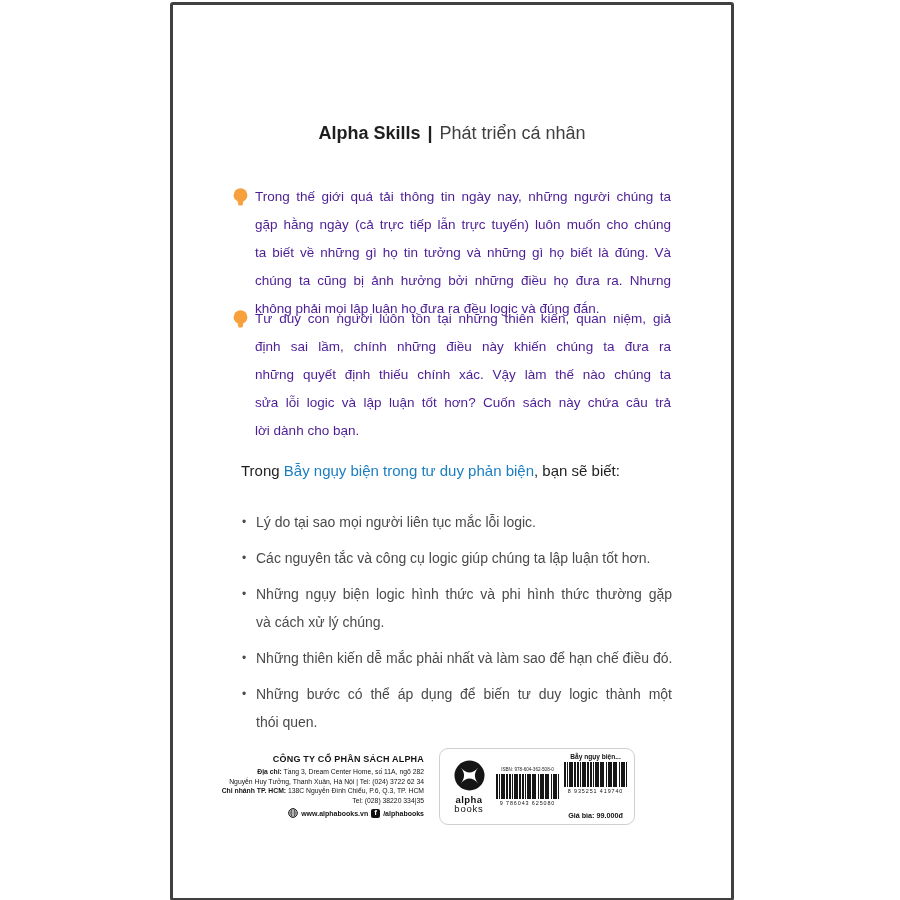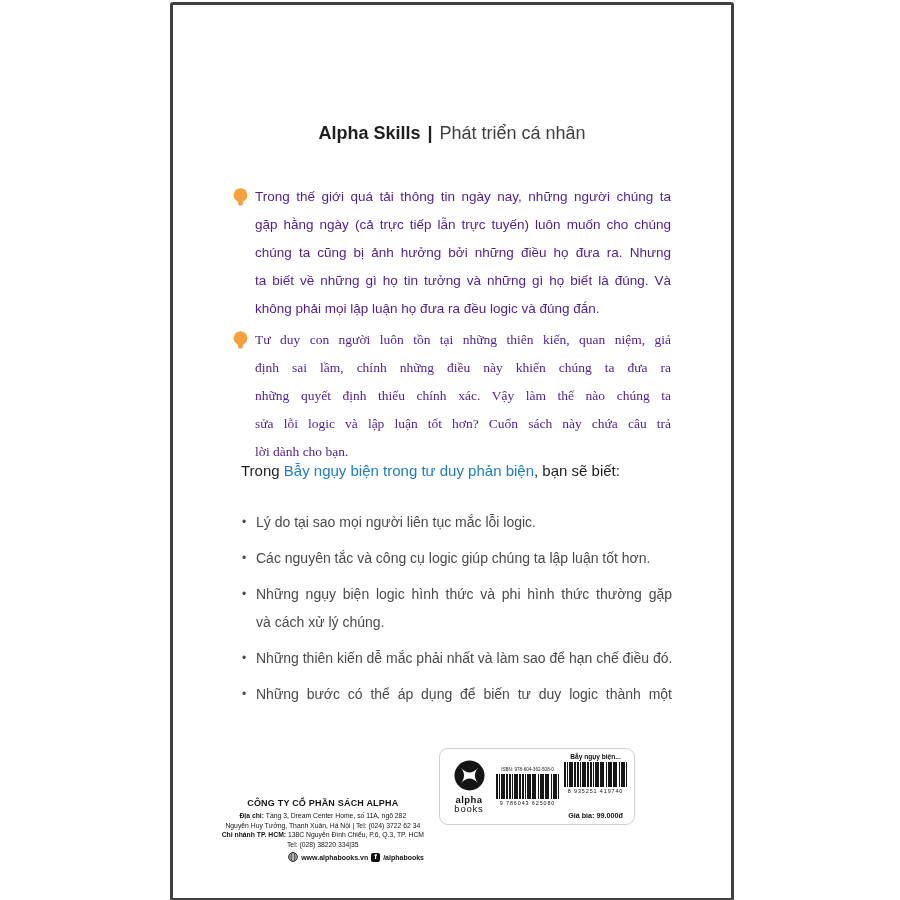--- a/index.html
+++ b/index.html
@@ -8,36 +8,36 @@
   .cover{position:absolute;left:170px;top:2px;width:558px;height:893px;background:#fff;
          border:3px solid #404040;border-radius:3px;}
   
   .header{position:absolute;top:118px;left:0;width:100%;text-align:center;font-size:18px;color:#2d2d2d;}
   .header .brand{font-weight:bold;color:#1f1f1f;}
   .header .sep{font-weight:bold;color:#1f1f1f;padding:0 7px;}
   .header .cat{color:#3f3f3f;}
   
   .para{position:absolute;left:60px;width:438px;display:flex;}
   .para-1{top:178px;}
-  .para-2{top:321px;font-family:Liberation Serif, serif;}
+  .para-2{top:300px;}
   .bulb{flex:0 0 15px;margin-right:7px;padding-top:5px;}
   .ptext{flex:1;font-size:13.5px;line-height:28px;color:#4c1d95;}
   .jline{display:block;text-align:justify;text-align-last:justify;}
   .lline{display:block;white-space:nowrap;}
   
   .intro{position:absolute;left:68px;top:457px;font-size:15px;font-weight:normal;color:#1f1f1f;white-space:nowrap;}
   .intro .blue{color:#1C7EC1;}
   
   .blist{position:absolute;left:69px;top:503px;width:430px;}
   .bitem{display:flex;margin-bottom:8px;}
   .dot{flex:0 0 14px;color:#4a4a4a;font-size:12px;line-height:28px;}
   .btext{flex:1;font-size:14px;line-height:28px;color:#4a4a4a;}
   .btext .jline{text-align-last:justify;}
   
-  .pubinfo{position:absolute;right:307px;top:793px;text-align:center;color:#141414;}
+  .pubinfo{position:absolute;right:307px;top:749px;text-align:right;color:#141414;}
   .company{font-size:9px;font-weight:bold;letter-spacing:0.2px;margin-bottom:3px;white-space:nowrap;}
   .addr{font-size:6.8px;line-height:9.6px;white-space:nowrap;}
   .addr .albl{font-weight:bold;}
   .webline{margin-top:3px;font-size:7px;font-weight:bold;display:flex;justify-content:flex-end;align-items:center;gap:3px;white-space:nowrap;}
   .fbicon{width:9px;height:9px;background:#111;border-radius:2px;color:#fff;font-weight:bold;
           font-size:8px;display:flex;align-items:flex-end;justify-content:center;line-height:10px;overflow:hidden;}
   
   .bbox{position:absolute;left:266px;top:743px;width:196px;height:77px;border:1px solid #cfcfcf;border-radius:9px;
         background:#fff;display:flex;align-items:center;gap:5px;padding:16px 7px;box-sizing:border-box;}
   .logocol{width:44px;text-align:center;color:#111;}
@@ -65,22 +65,22 @@
     <div class="para para-1">
       <span class="bulb">
         <svg width="15" height="20" viewBox="0 0 15 20">
           <circle cx="7.5" cy="7.2" r="6.9" fill="#F6A13C"></circle>
           <path d="M4.6 13.2 L10.4 13.2 L9.7 16.4 Q9.4 17.6 8.2 17.6 L6.8 17.6 Q5.6 17.6 5.3 16.4 Z" fill="#F6A13C"></path>
         </svg>
       </span>
       <span class="ptext">
         <span class="jline">Trong thế giới quá tải thông tin ngày nay, những người chúng ta</span>
         <span class="jline">gặp hằng ngày (cả trực tiếp lẫn trực tuyến) luôn muốn cho chúng</span>
+        <span class="jline">ta biết về những gì họ tin tưởng và những gì họ biết là đúng. Và</span>
         <span class="jline">chúng ta cũng bị ảnh hưởng bởi những điều họ đưa ra. Nhưng</span>
-        <span class="jline">ta biết về những gì họ tin tưởng và những gì họ biết là đúng. Và</span>
         <span class="lline">không phải mọi lập luận họ đưa ra đều logic và đúng đắn.</span>
       </span>
     </div>
 
     <div class="para para-2">
       <span class="bulb">
         <svg width="15" height="20" viewBox="0 0 15 20">
           <circle cx="7.5" cy="7.2" r="6.9" fill="#F6A13C"></circle>
           <path d="M4.6 13.2 L10.4 13.2 L9.7 16.4 Q9.4 17.6 8.2 17.6 L6.8 17.6 Q5.6 17.6 5.3 16.4 Z" fill="#F6A13C"></path>
         </svg>
@@ -124,20 +124,21 @@
         <span class="dot">•</span>
         <span class="btext">
             <span class="lline">Những thiên kiến dễ mắc phải nhất và làm sao để hạn chế điều đó.</span>
             <span class="lline"></span>
           </span>
       </div>
       <div class="bitem">
         <span class="dot">•</span>
         <span class="btext">
             <span class="jline">Những bước có thể áp dụng để biến tư duy logic thành một</span>
+            <span class="lline">thói quen.</span>
           </span>
       </div>
     </div>
 
     <div class="pubinfo">
       <div class="company">CÔNG TY CỔ PHẦN SÁCH ALPHA</div>
       <div class="addr"><span class="albl">Địa chỉ:</span><span> Tầng 3, Dream Center Home, số 11A, ngõ 282</span></div>
       <div class="addr"><span class="albl"></span><span>Nguyễn Huy Tưởng, Thanh Xuân, Hà Nội | Tel: (024) 3722 62 34</span></div>
       <div class="addr"><span class="albl">Chi nhánh TP. HCM:</span><span> 138C Nguyễn Đình Chiểu, P.6, Q.3, TP. HCM</span></div>
       <div class="addr"><span class="albl"></span><span>Tel: (028) 38220 334|35</span></div>

